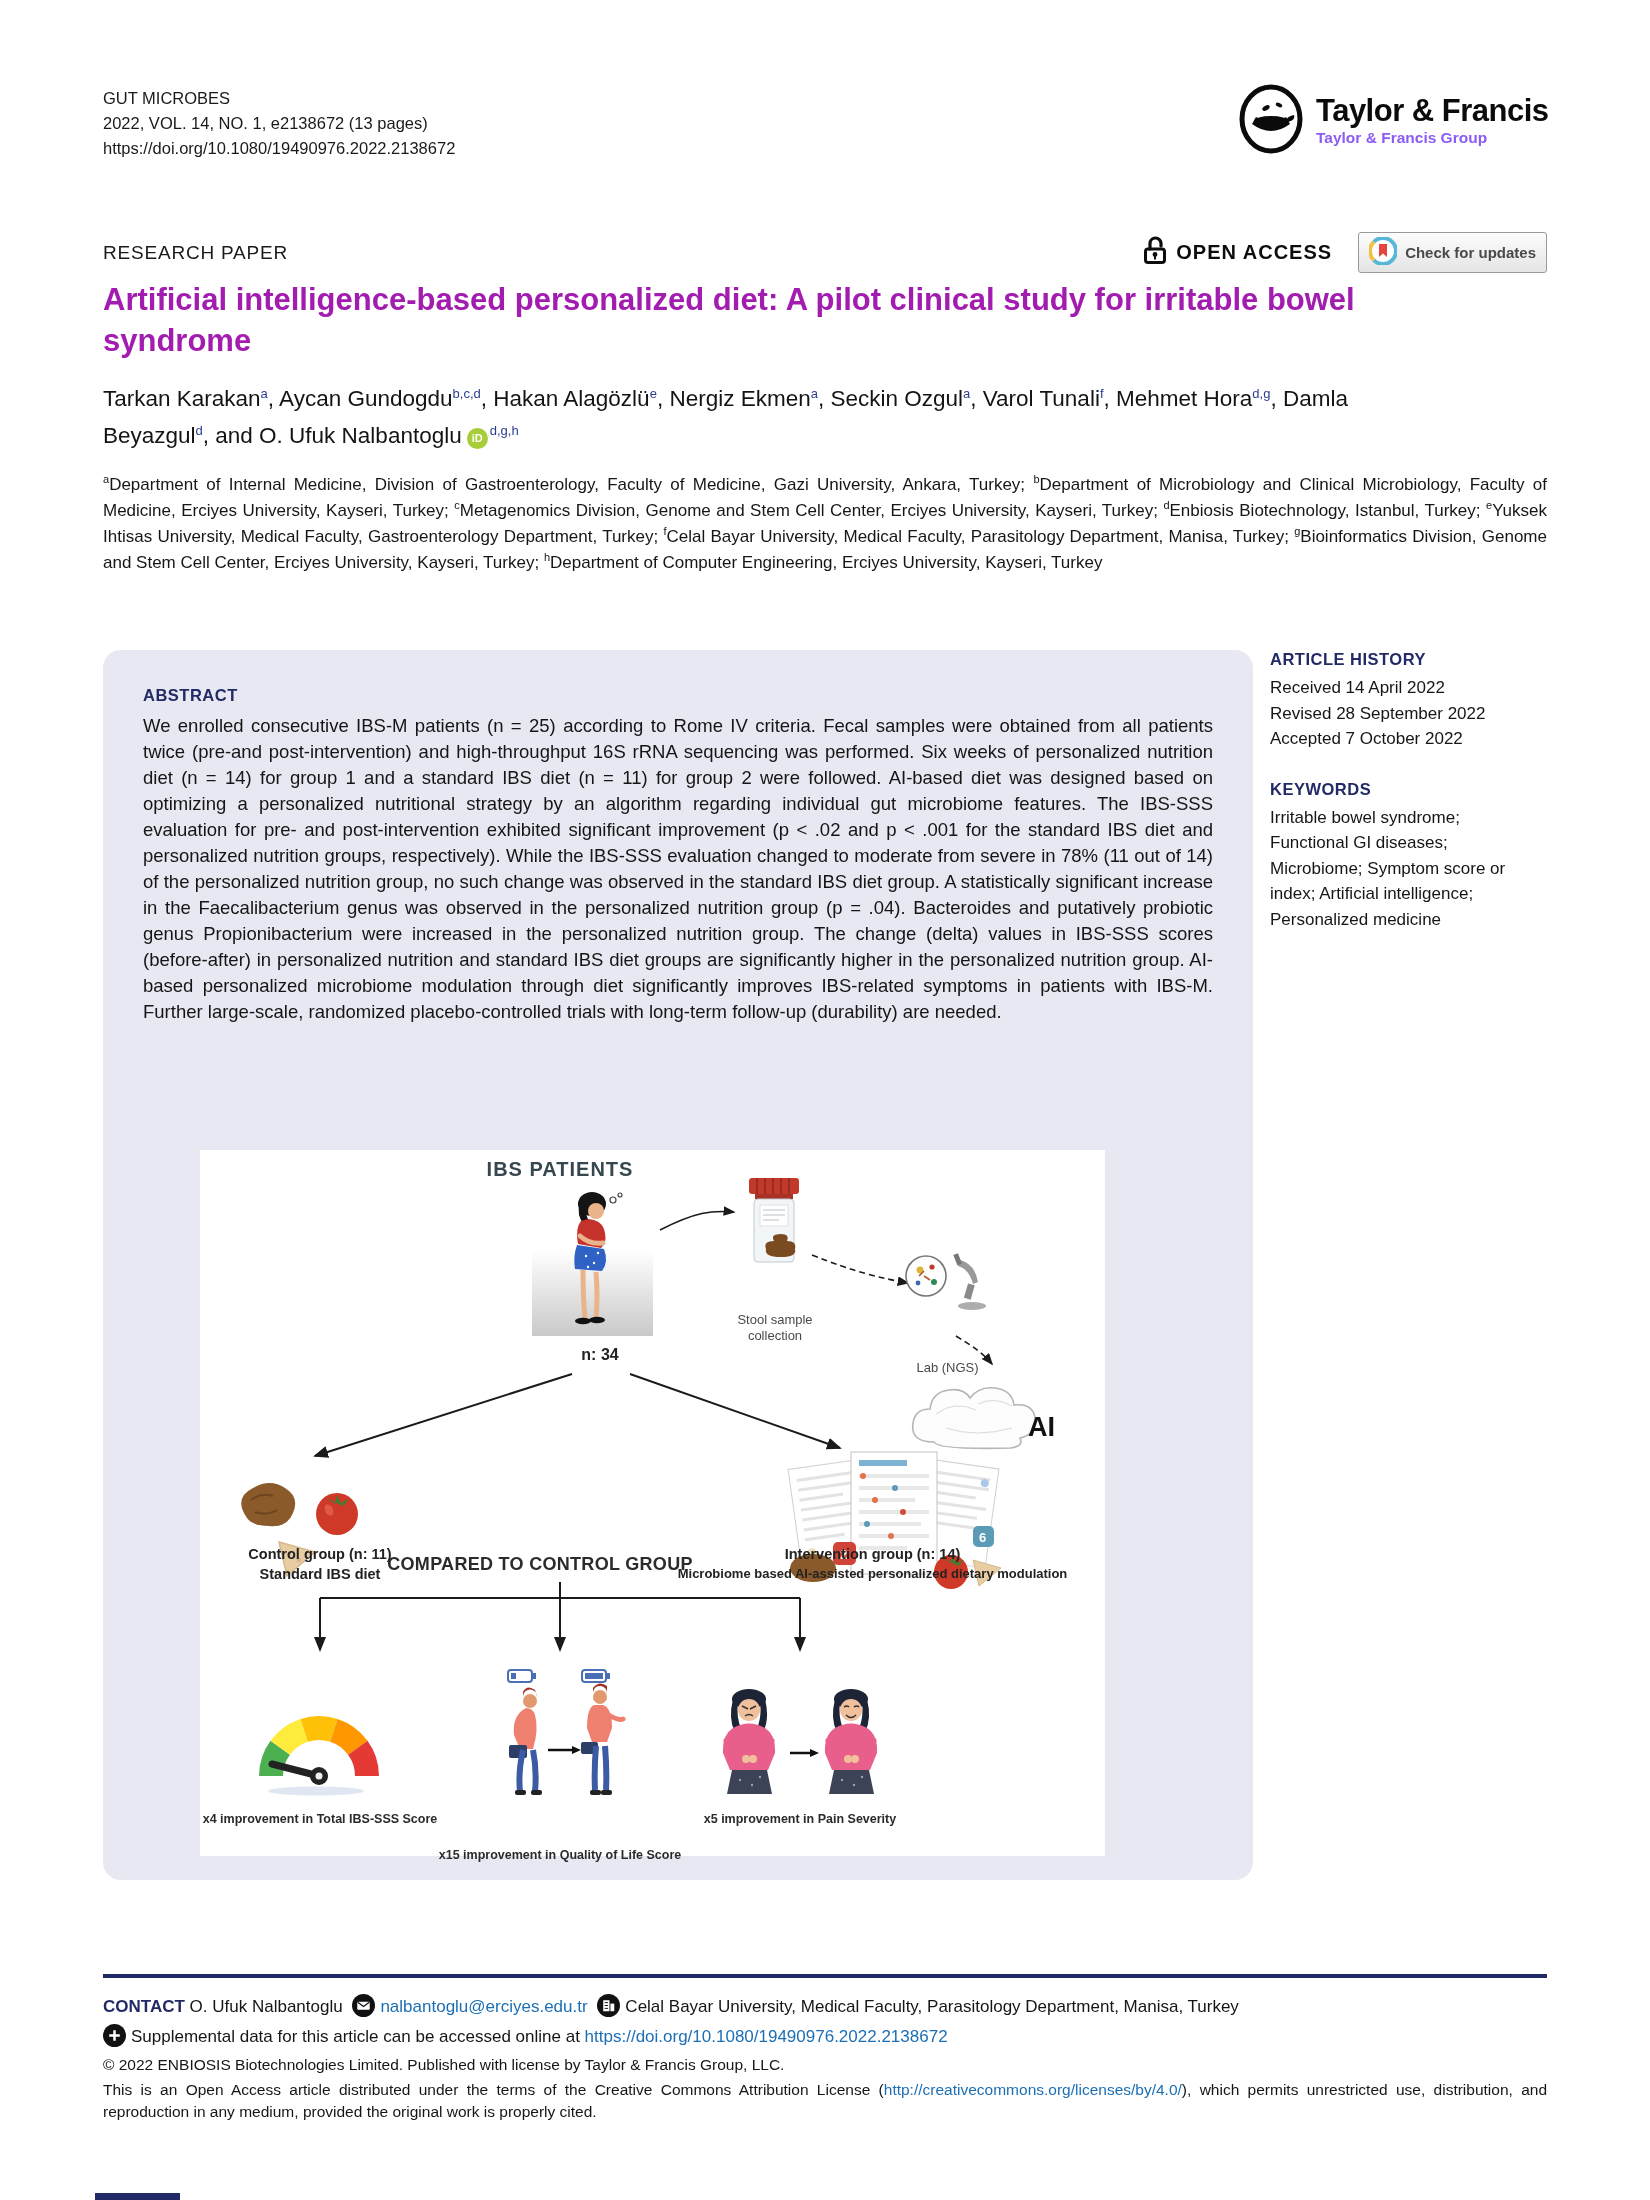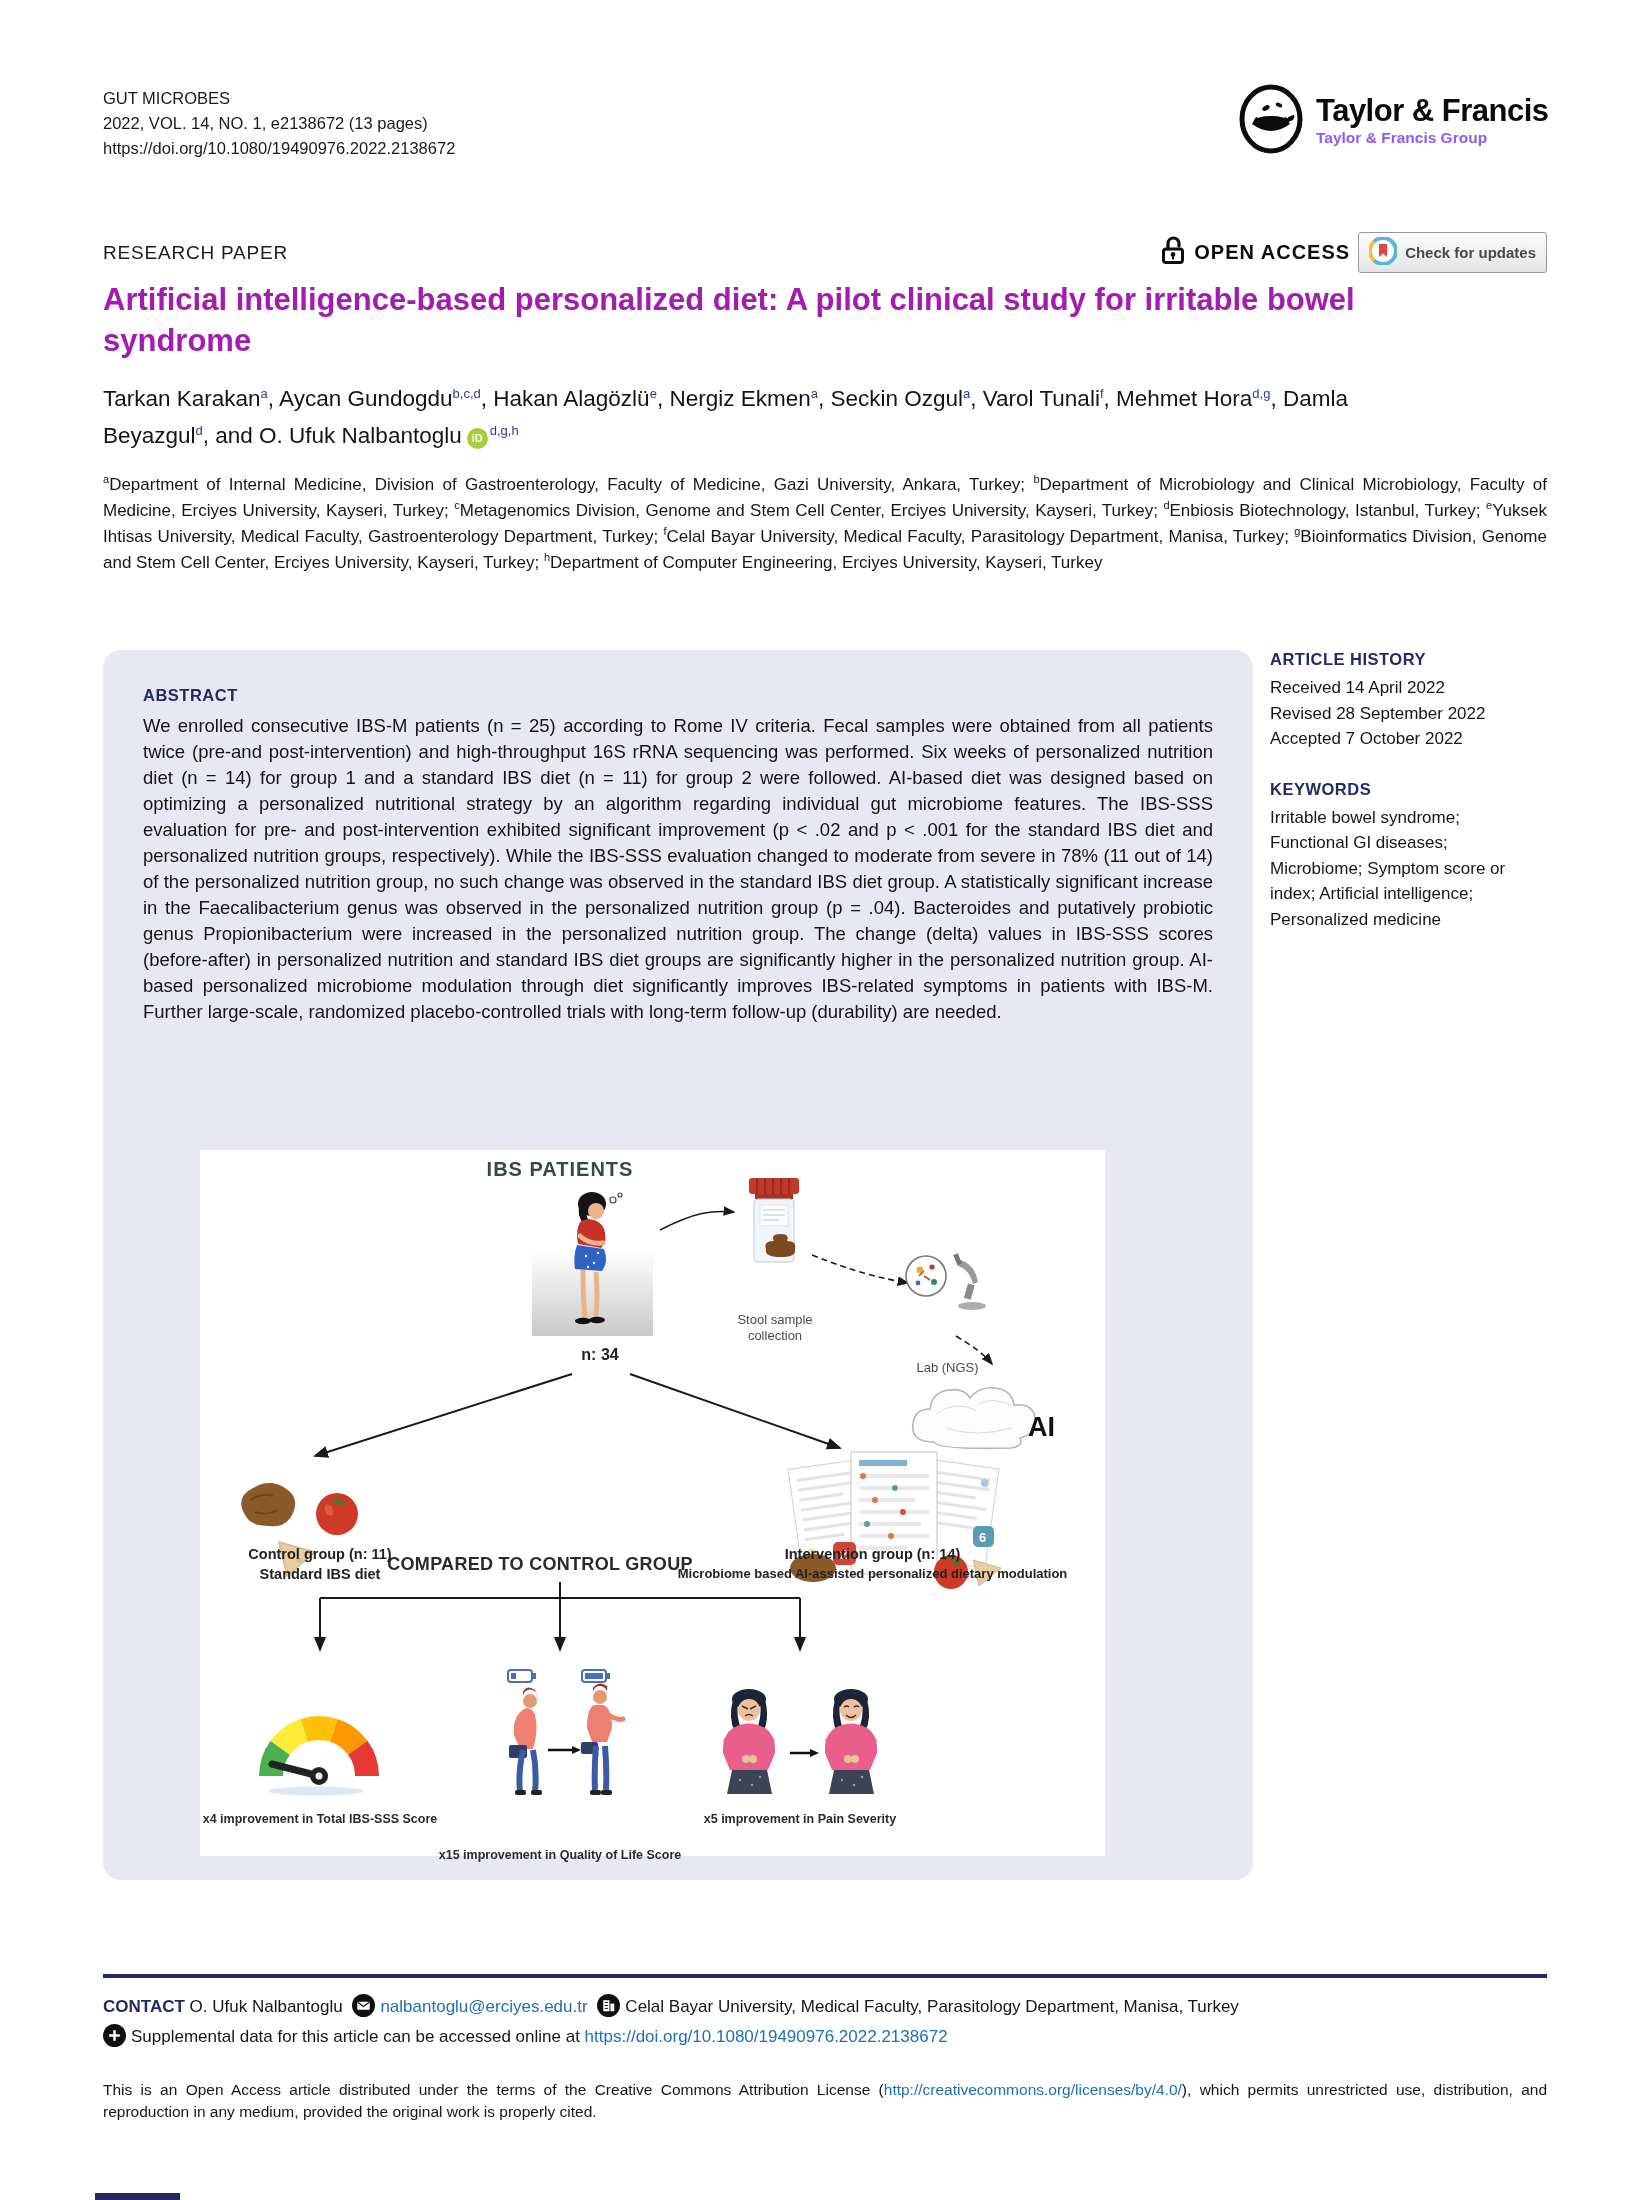--- a/index.html
+++ b/index.html
@@ -5,21 +5,21 @@
   html,body{margin:0;padding:0;background:#fff;}
   #page{position:relative;width:1650px;height:2200px;background:#fff;overflow:hidden;
         font-family:"Liberation Sans", sans-serif;color:#111;}
   
   .journal-info{position:absolute;left:103px;top:86px;font-size:16.5px;line-height:1.5;color:#1a1a1a;}
   .tf-logo{position:absolute;left:1238px;top:84px;display:flex;align-items:center;gap:12px;}
   .tf-text .tf-main{font-size:31px;font-weight:bold;color:#0b0b0b;letter-spacing:-0.5px;line-height:1.05;}
   .tf-text .tf-sub{font-size:15.5px;font-weight:bold;color:#8b5cf6;margin-top:2px;}
   .meta-row{position:absolute;left:103px;top:232px;width:1444px;display:flex;justify-content:space-between;align-items:center;}
   .research-paper{font-size:19px;letter-spacing:0.8px;color:#1a1a1a;}
-  .oa-wrap{display:flex;align-items:center;gap:8px;}
+  .oa-wrap{display:flex;align-items:center;gap:26px;}
   .oa{display:flex;align-items:center;gap:8px;font-size:20px;font-weight:bold;letter-spacing:1px;color:#0d0d0d;}
   .cfu-badge{display:flex;align-items:center;gap:8px;border:1px solid #9a9a9a;border-radius:3px;
              background:linear-gradient(#fdfdfd,#e4e4e4);padding:4px 10px;cursor:pointer;}
   .cfu-badge span{font-size:15px;font-weight:bold;color:#4a4a4a;}
   
   .title{position:absolute;left:103px;top:280px;width:1380px;font-size:31px;font-weight:bold;
          color:#a21caf;line-height:1.32;}
   .authors{position:absolute;left:103px;top:382px;width:1270px;font-size:22.5px;line-height:1.5;color:#141414;}
   .authors sup{color:#2c3c8f;font-size:13px;}
   .orcid{display:inline-block;width:21px;height:21px;border-radius:50%;background:#a6ce39;color:#fff;
@@ -369,19 +369,20 @@
     </svg><span>Celal Bayar University, Medical Faculty, Parasitology Department, Manisa, Turkey</span>
   </div>
 
   <div class="suppl-line">
     <svg class="ci" style="margin-left:0;" viewBox="0 0 24 24">
       <circle cx="12" cy="12" r="12" fill="#111"></circle>
       <path d="M12,6.5 v11 M6.5,12 h11" stroke="#fff" stroke-width="2.6"></path>
     </svg><span>Supplemental data for this article can be accessed online at </span><span class="link">https://doi.org/10.1080/19490976.2022.2138672</span>
   </div>
 
+  <div class="copyright">© 2022 ENBIOSIS Biotechnologies Limited. Published with license by Taylor &amp; Francis Group, LLC.</div>
 
   <div class="license">
     <span>This is an Open Access article distributed under the terms of the Creative Commons Attribution License (</span><span class="link">http://creativecommons.org/licenses/by/4.0/</span><span>), which permits unrestricted use, distribution, and reproduction in any medium, provided the original work is properly cited.</span>
   </div>
 
   <div class="bottom-mark"></div>
 </div>
 
 </body></html>

